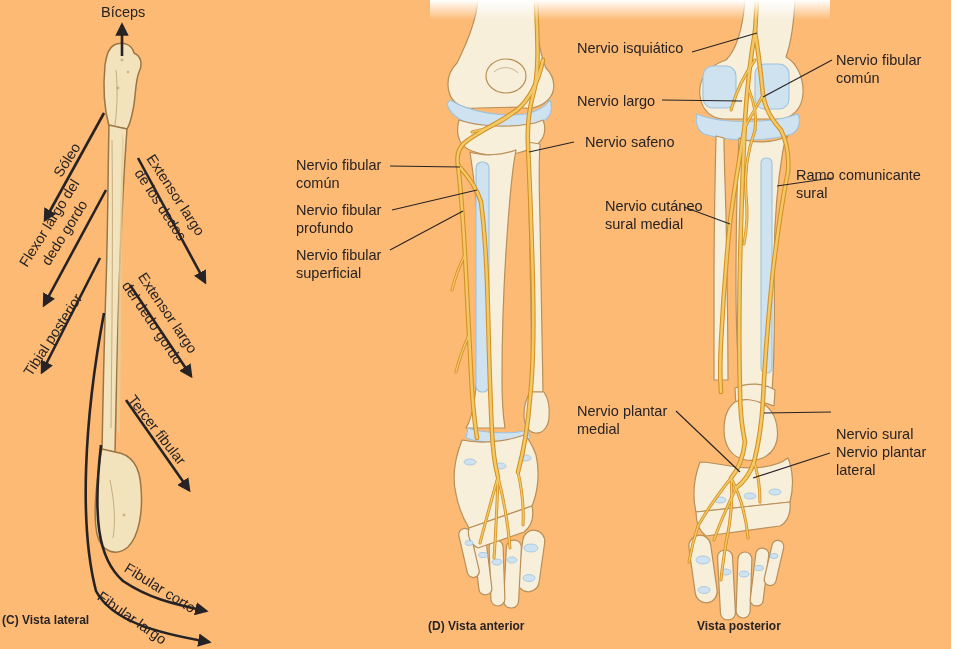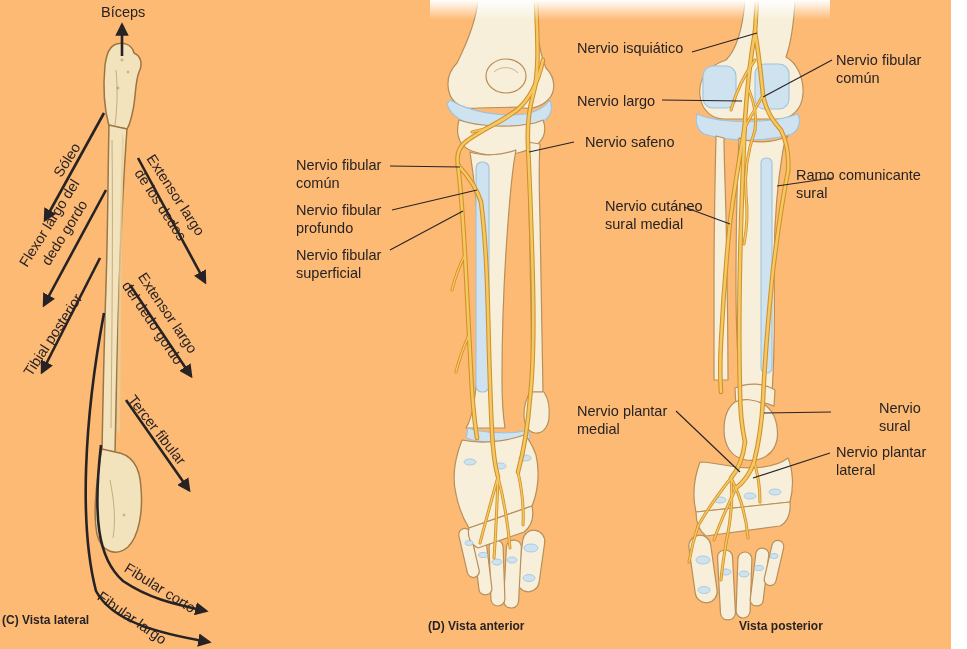--- a/index.html
+++ b/index.html
@@ -216,18 +216,18 @@
   <div class="lbl" style="left:577px;top:39px;">Nervio isquiático</div>
   <div class="lbl" style="left:577px;top:92px;">Nervio largo</div>
   <div class="lbl" style="left:577px;top:197px;margin-left:28px;">Nervio cutáneo
 sural medial</div>
   <div class="lbl" style="left:577px;top:402px;">Nervio plantar
 medial</div>
   <div class="lbl" style="left:836px;top:51px;">Nervio fibular
 común</div>
   <div class="lbl" style="left:796px;top:166px;">Ramo comunicante
 sural</div>
-  <div class="lbl" style="left:836px;top:399px;margin-left:43px;">Nervio sural</div>
+  <div class="lbl" style="left:836px;top:425px;">Nervio sural</div>
   <div class="lbl" style="left:836px;top:443px;">Nervio plantar
 lateral</div>
-  <div class="cap" style="left:739px;top:619px;">Vista posterior</div>
+  <div class="cap" style="left:697px;top:619px;">Vista posterior</div>
 
 </div>
 
 </body></html>

